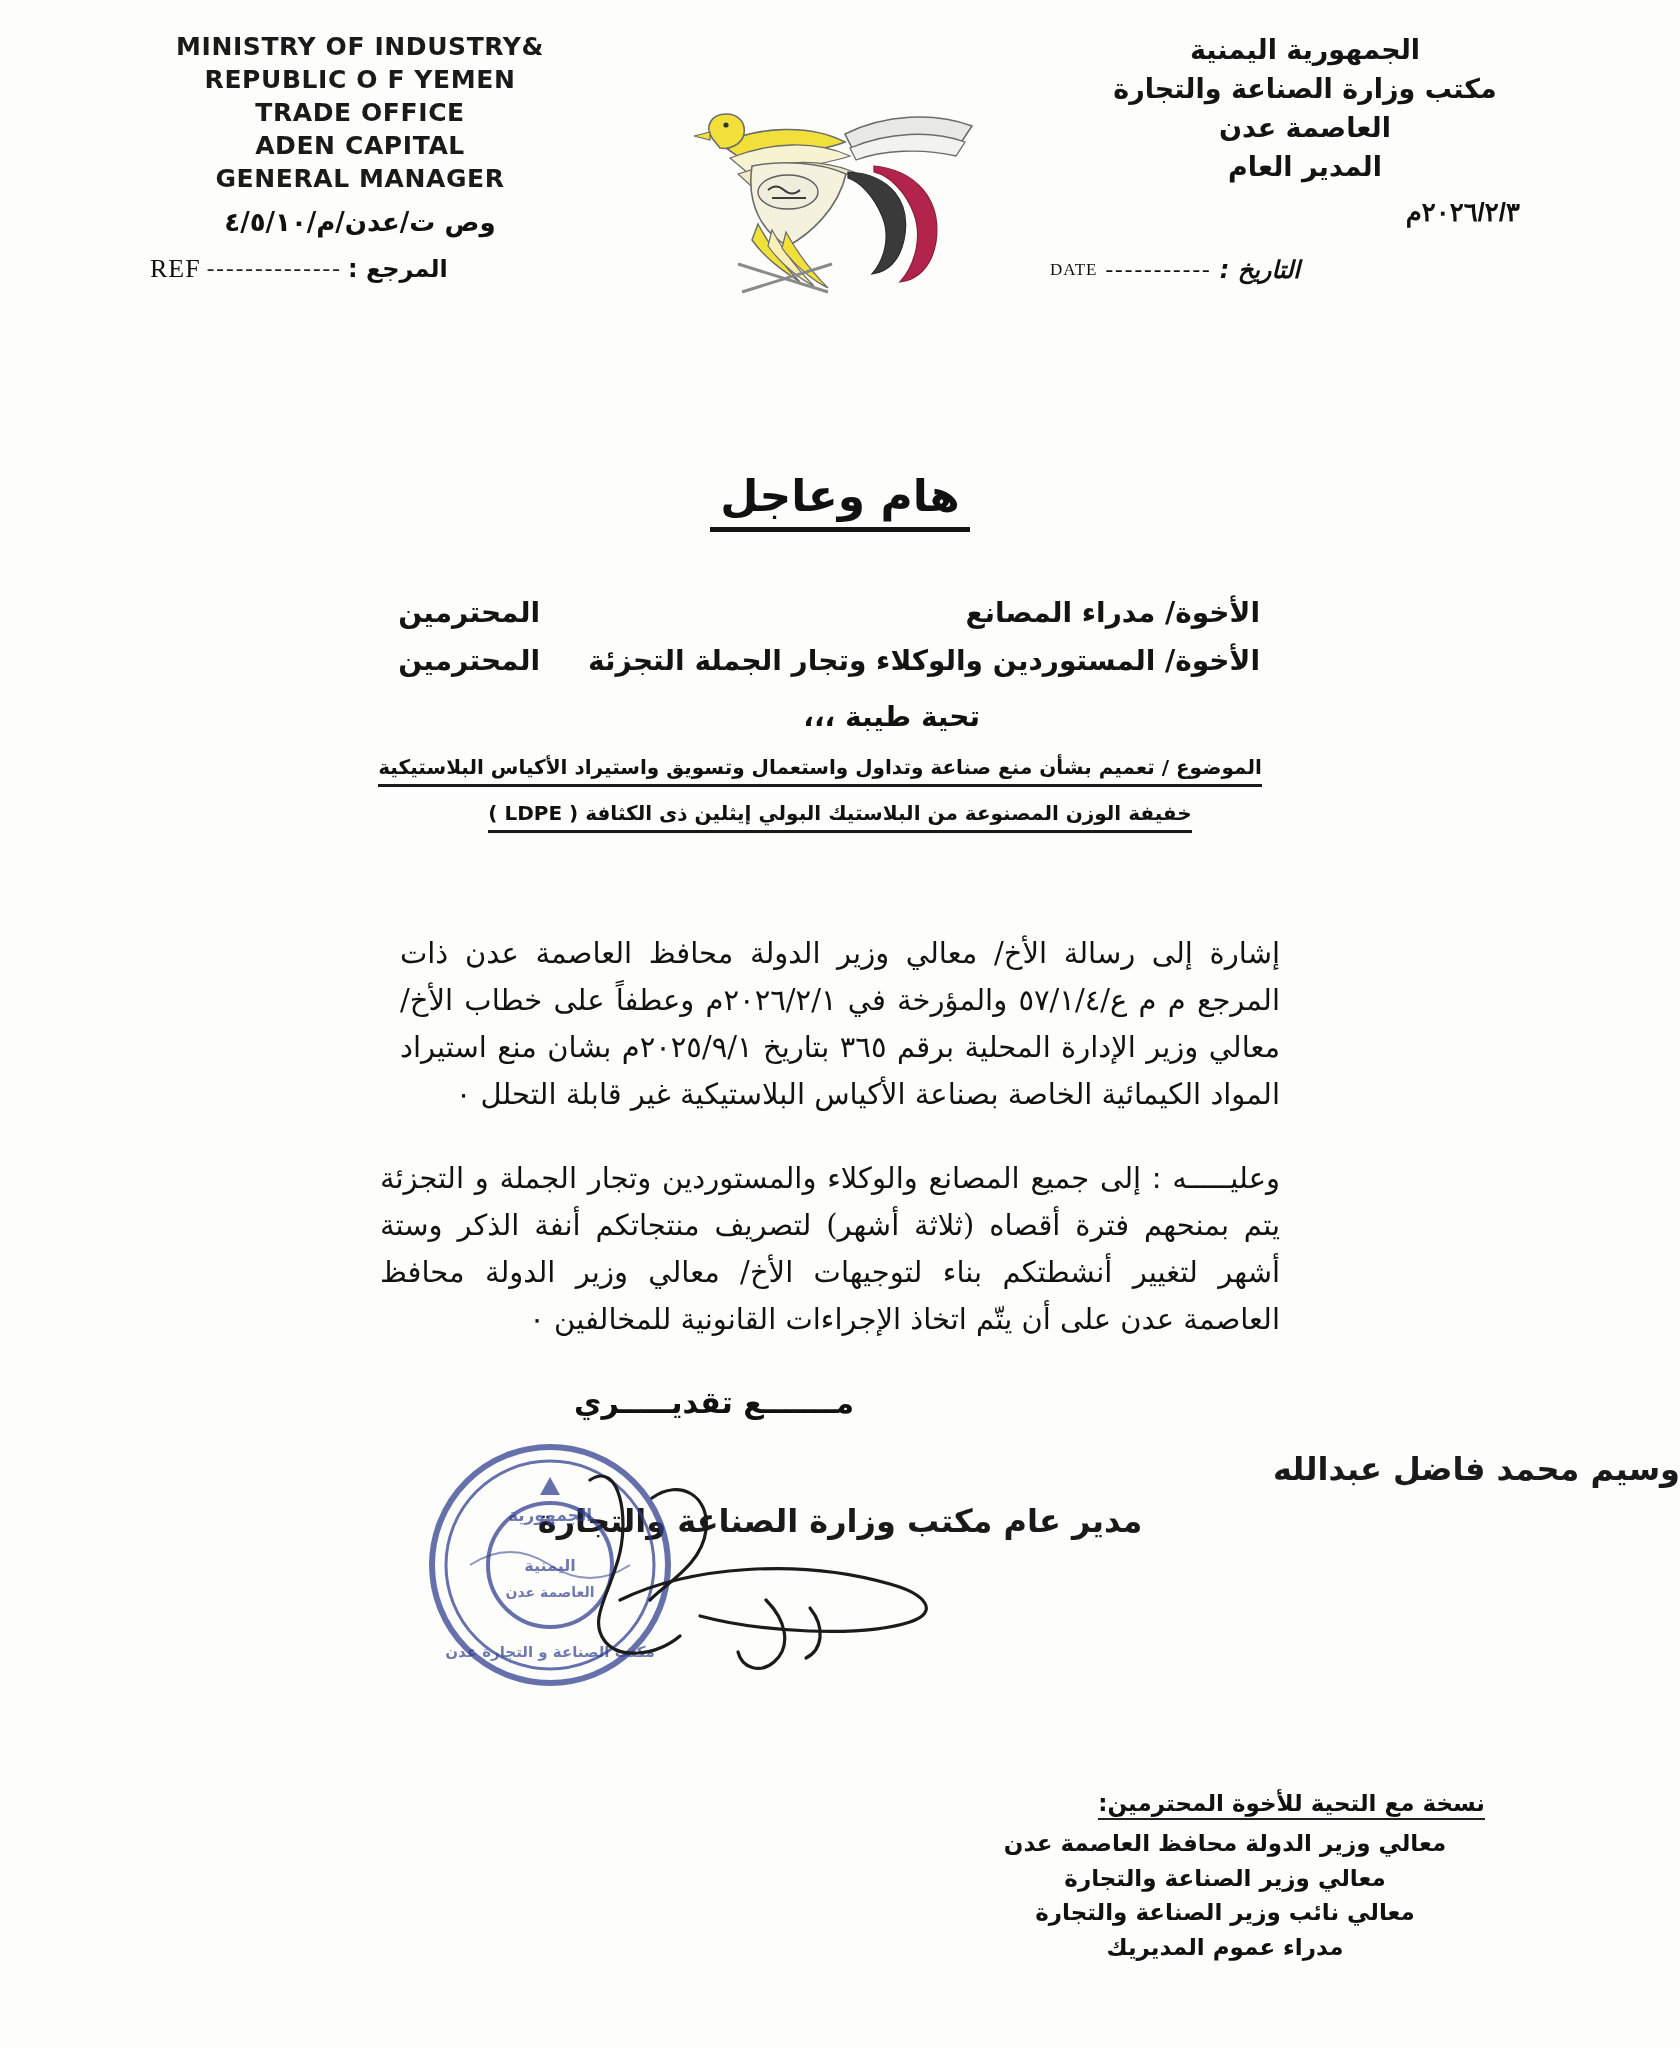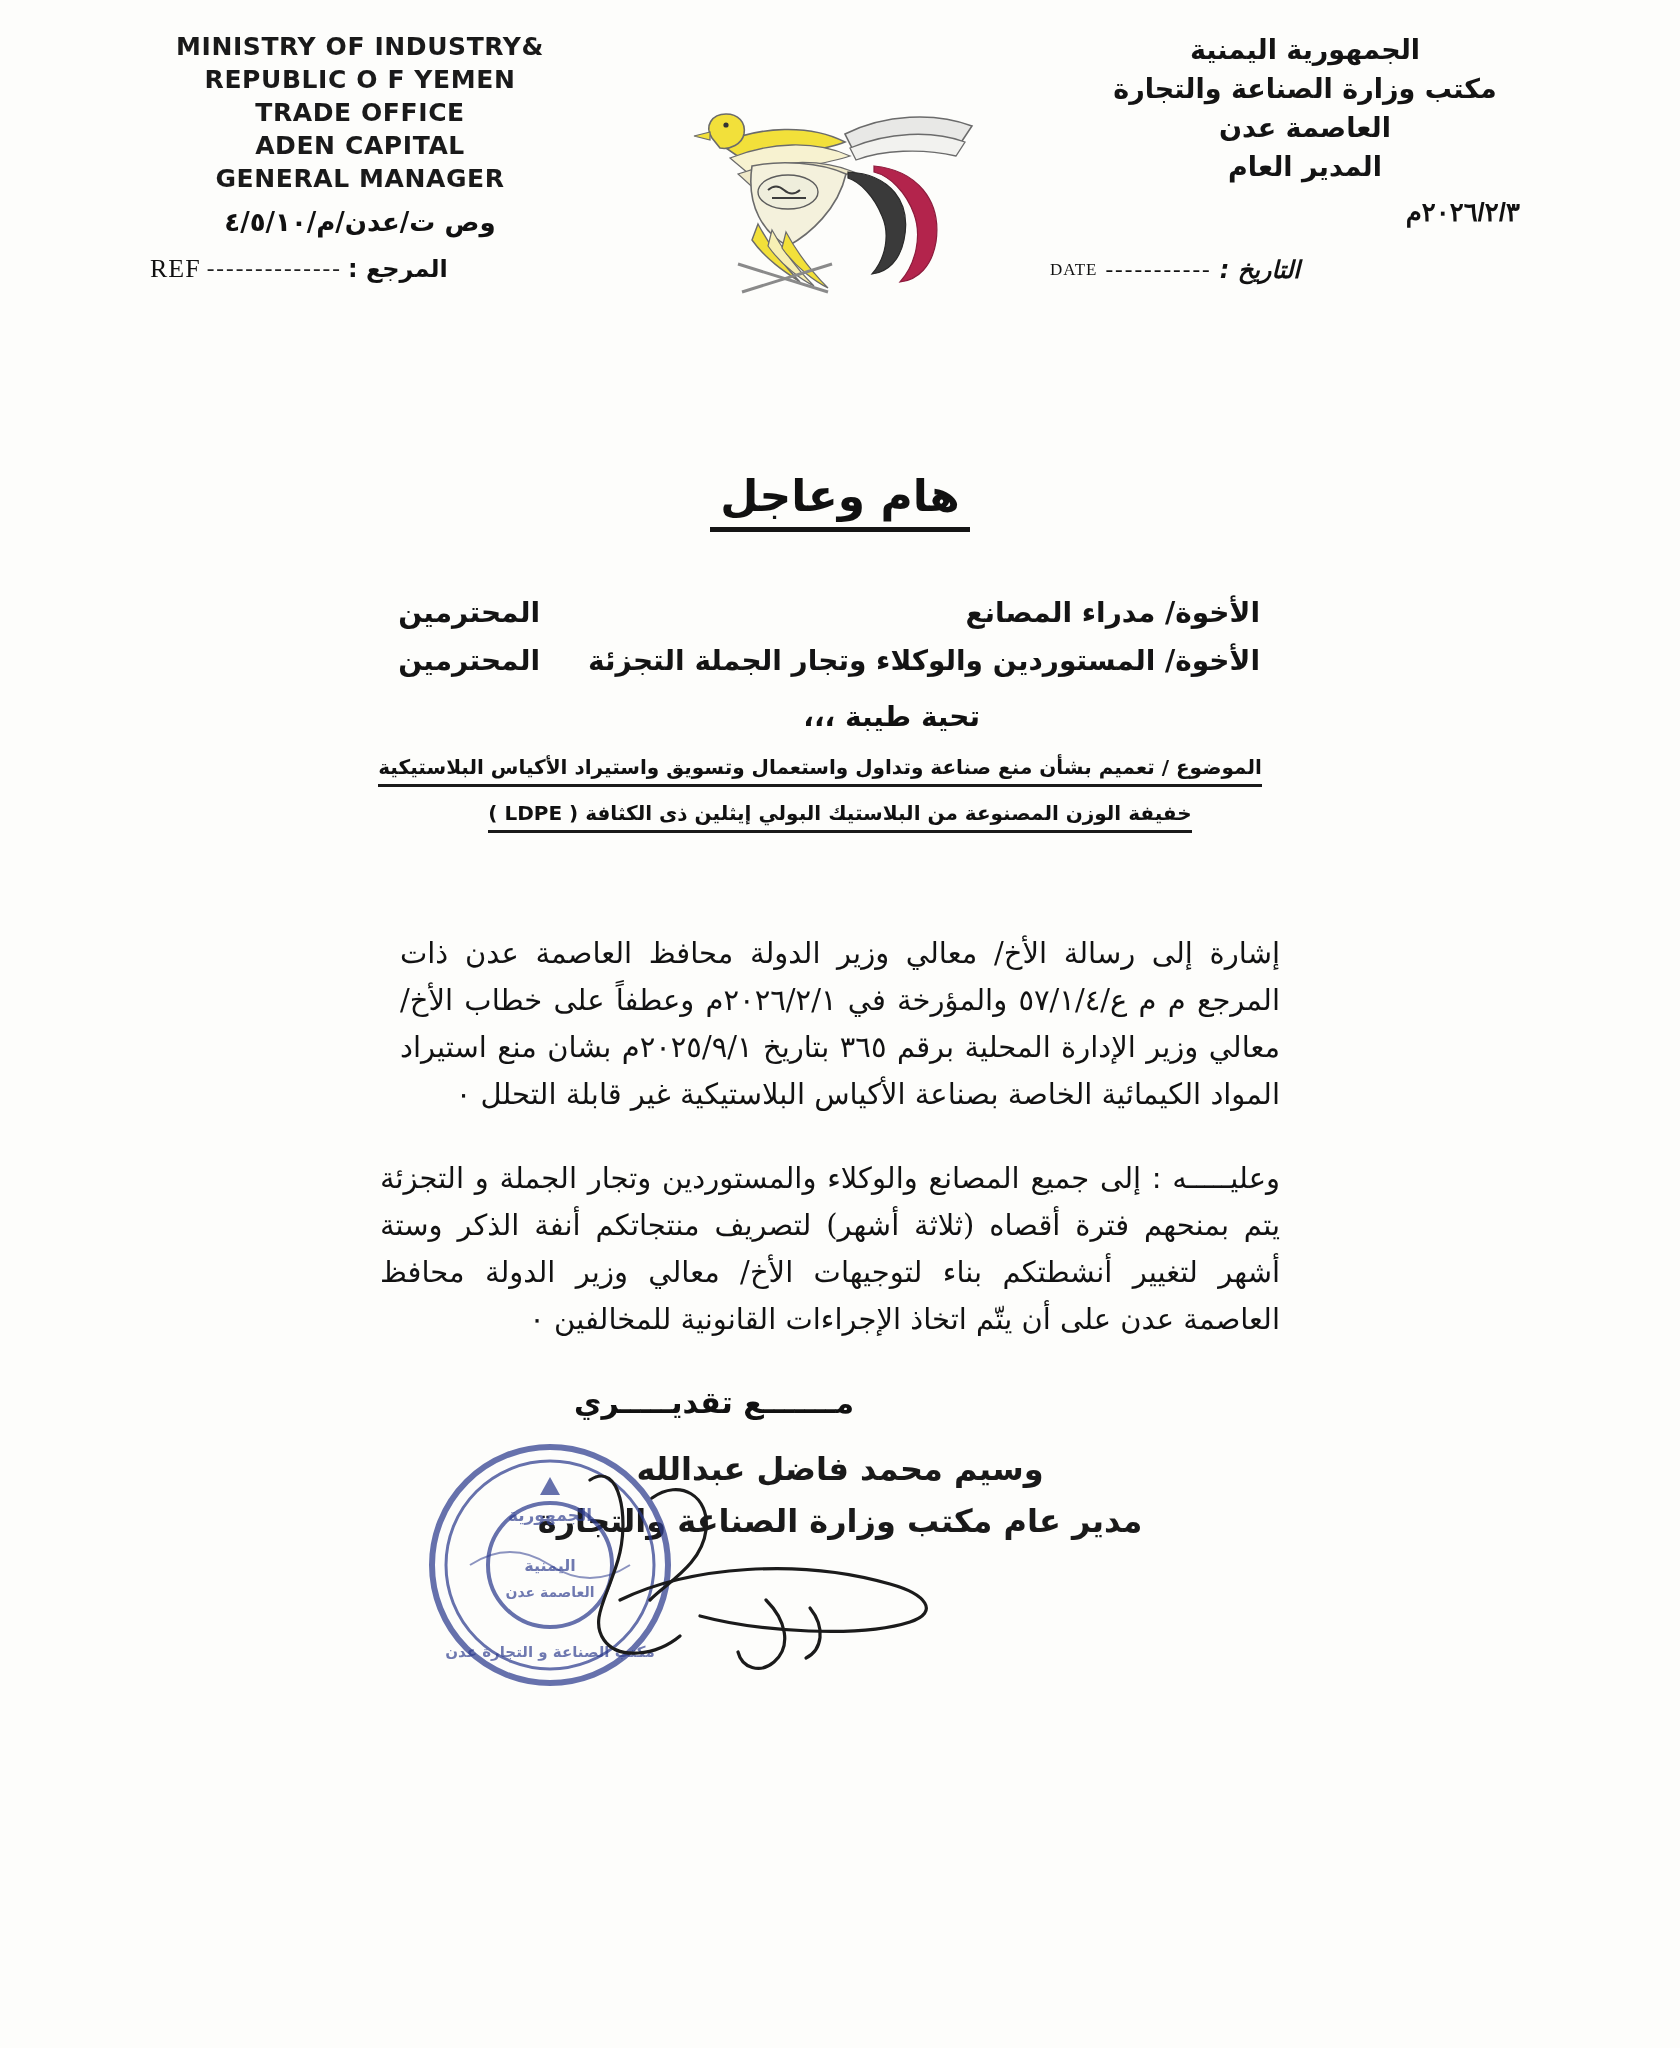--- a/index.html
+++ b/index.html
@@ -182,20 +182,21 @@
 
   
   .sig{
     position:absolute;top:1450px;left:0;width:1680px;text-align:center;
     direction:rtl;
   }
   .sig .name{
     font-family:"DejaVu Sans", sans-serif;
     font-weight:bold;font-size:32px;color:#1a1a1a;
     margin-bottom:14px;
+    text-align:right;
   }
   .sig .title{
     font-family:"DejaVu Sans", sans-serif;
     font-weight:bold;font-size:32px;color:#1a1a1a;
   }
 
   
   .stamp{
     position:absolute;left:400px;top:1435px;width:300px;height:260px;
     pointer-events:none;
@@ -360,14 +361,23 @@
       <g fill="none" stroke="#1b1b1b" stroke-width="3.2" stroke-linecap="round">
         <path d="M30 30 C60 10 70 70 58 110 C46 150 30 170 44 190 C58 210 96 206 120 186"></path>
         <path d="M92 48 C120 28 150 46 146 80 C142 114 108 132 90 150"></path>
         <path d="M60 150 C130 116 240 108 330 134 C366 144 380 162 350 172 C300 188 200 182 140 166"></path>
         <path d="M206 150 C226 170 232 196 214 212 C200 224 182 218 178 202"></path>
         <path d="M250 158 C266 178 262 200 246 208"></path>
       </g>
     </svg>
   </div>
 
+  <div class="cc">
+    <div class="cc-title">نسخة مع التحية للأخوة المحترمين:</div>
+    <div class="cc-list">
+      <div class="cc-item">معالي وزير الدولة محافظ العاصمة عدن</div>
+      <div class="cc-item">معالي وزير الصناعة والتجارة</div>
+      <div class="cc-item">معالي نائب وزير الصناعة والتجارة</div>
+      <div class="cc-item">مدراء عموم المديريك</div>
+    </div>
+  </div>
 
 </div>
 
 </body></html>

